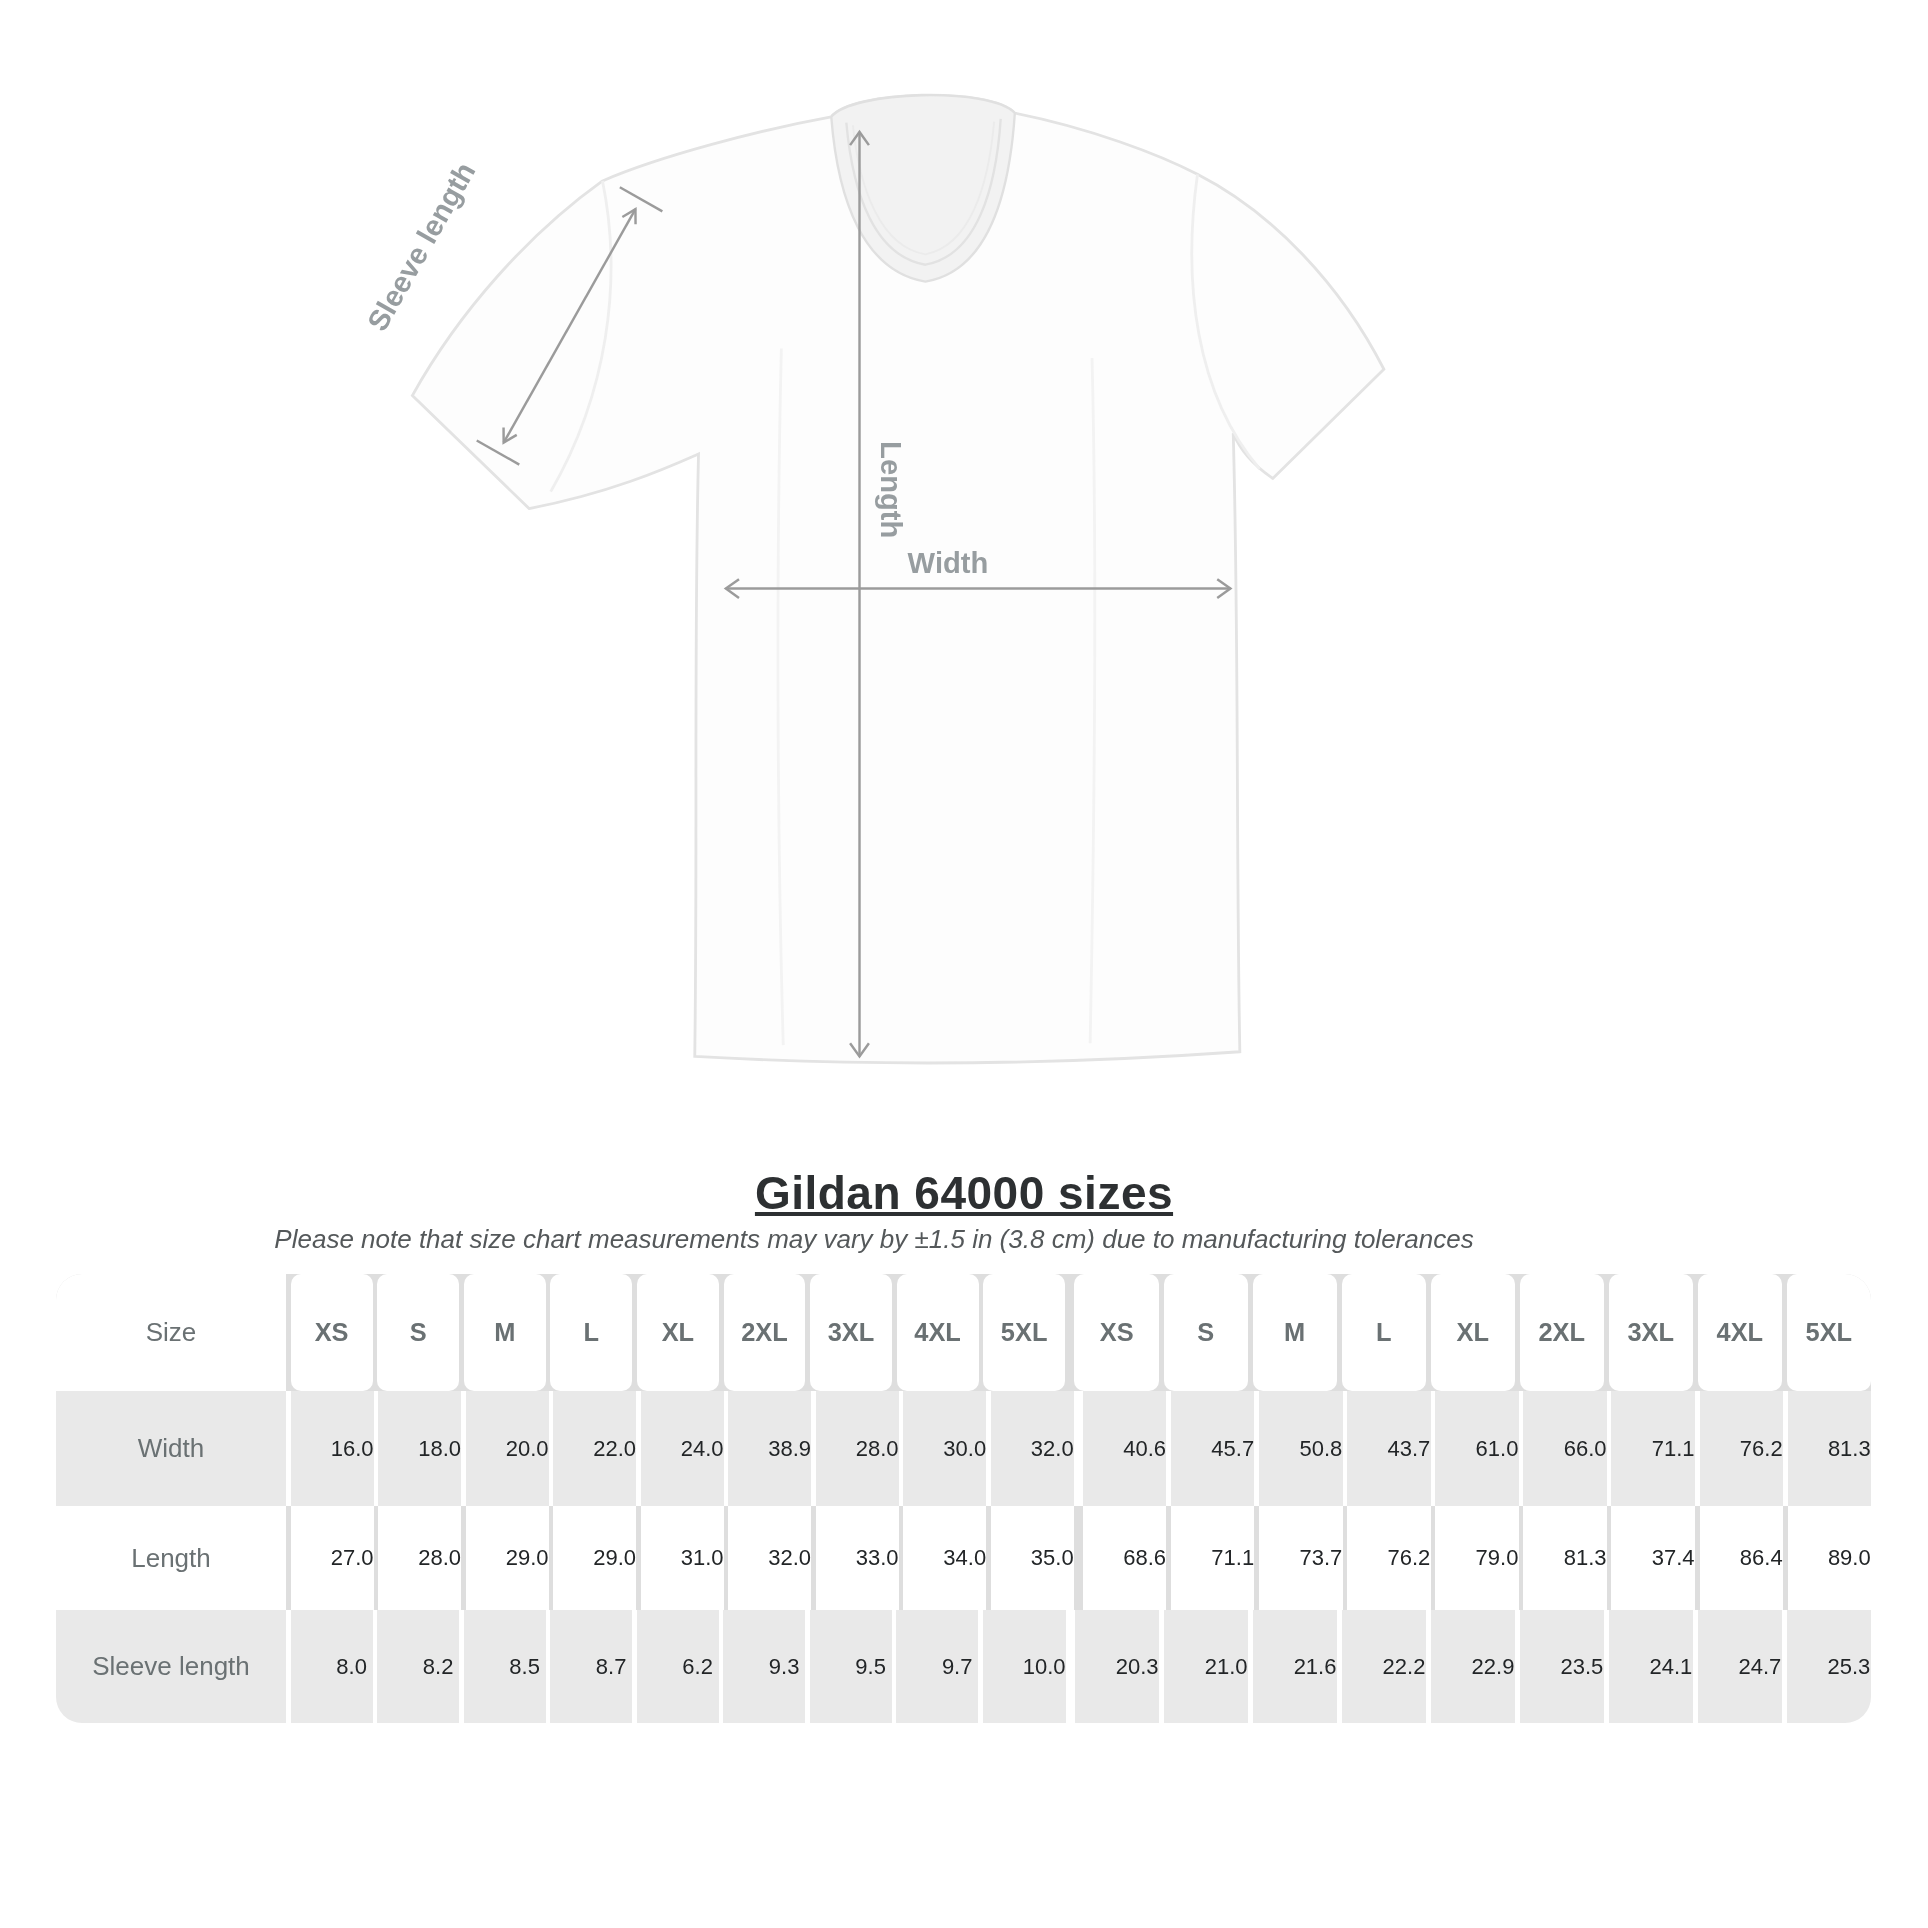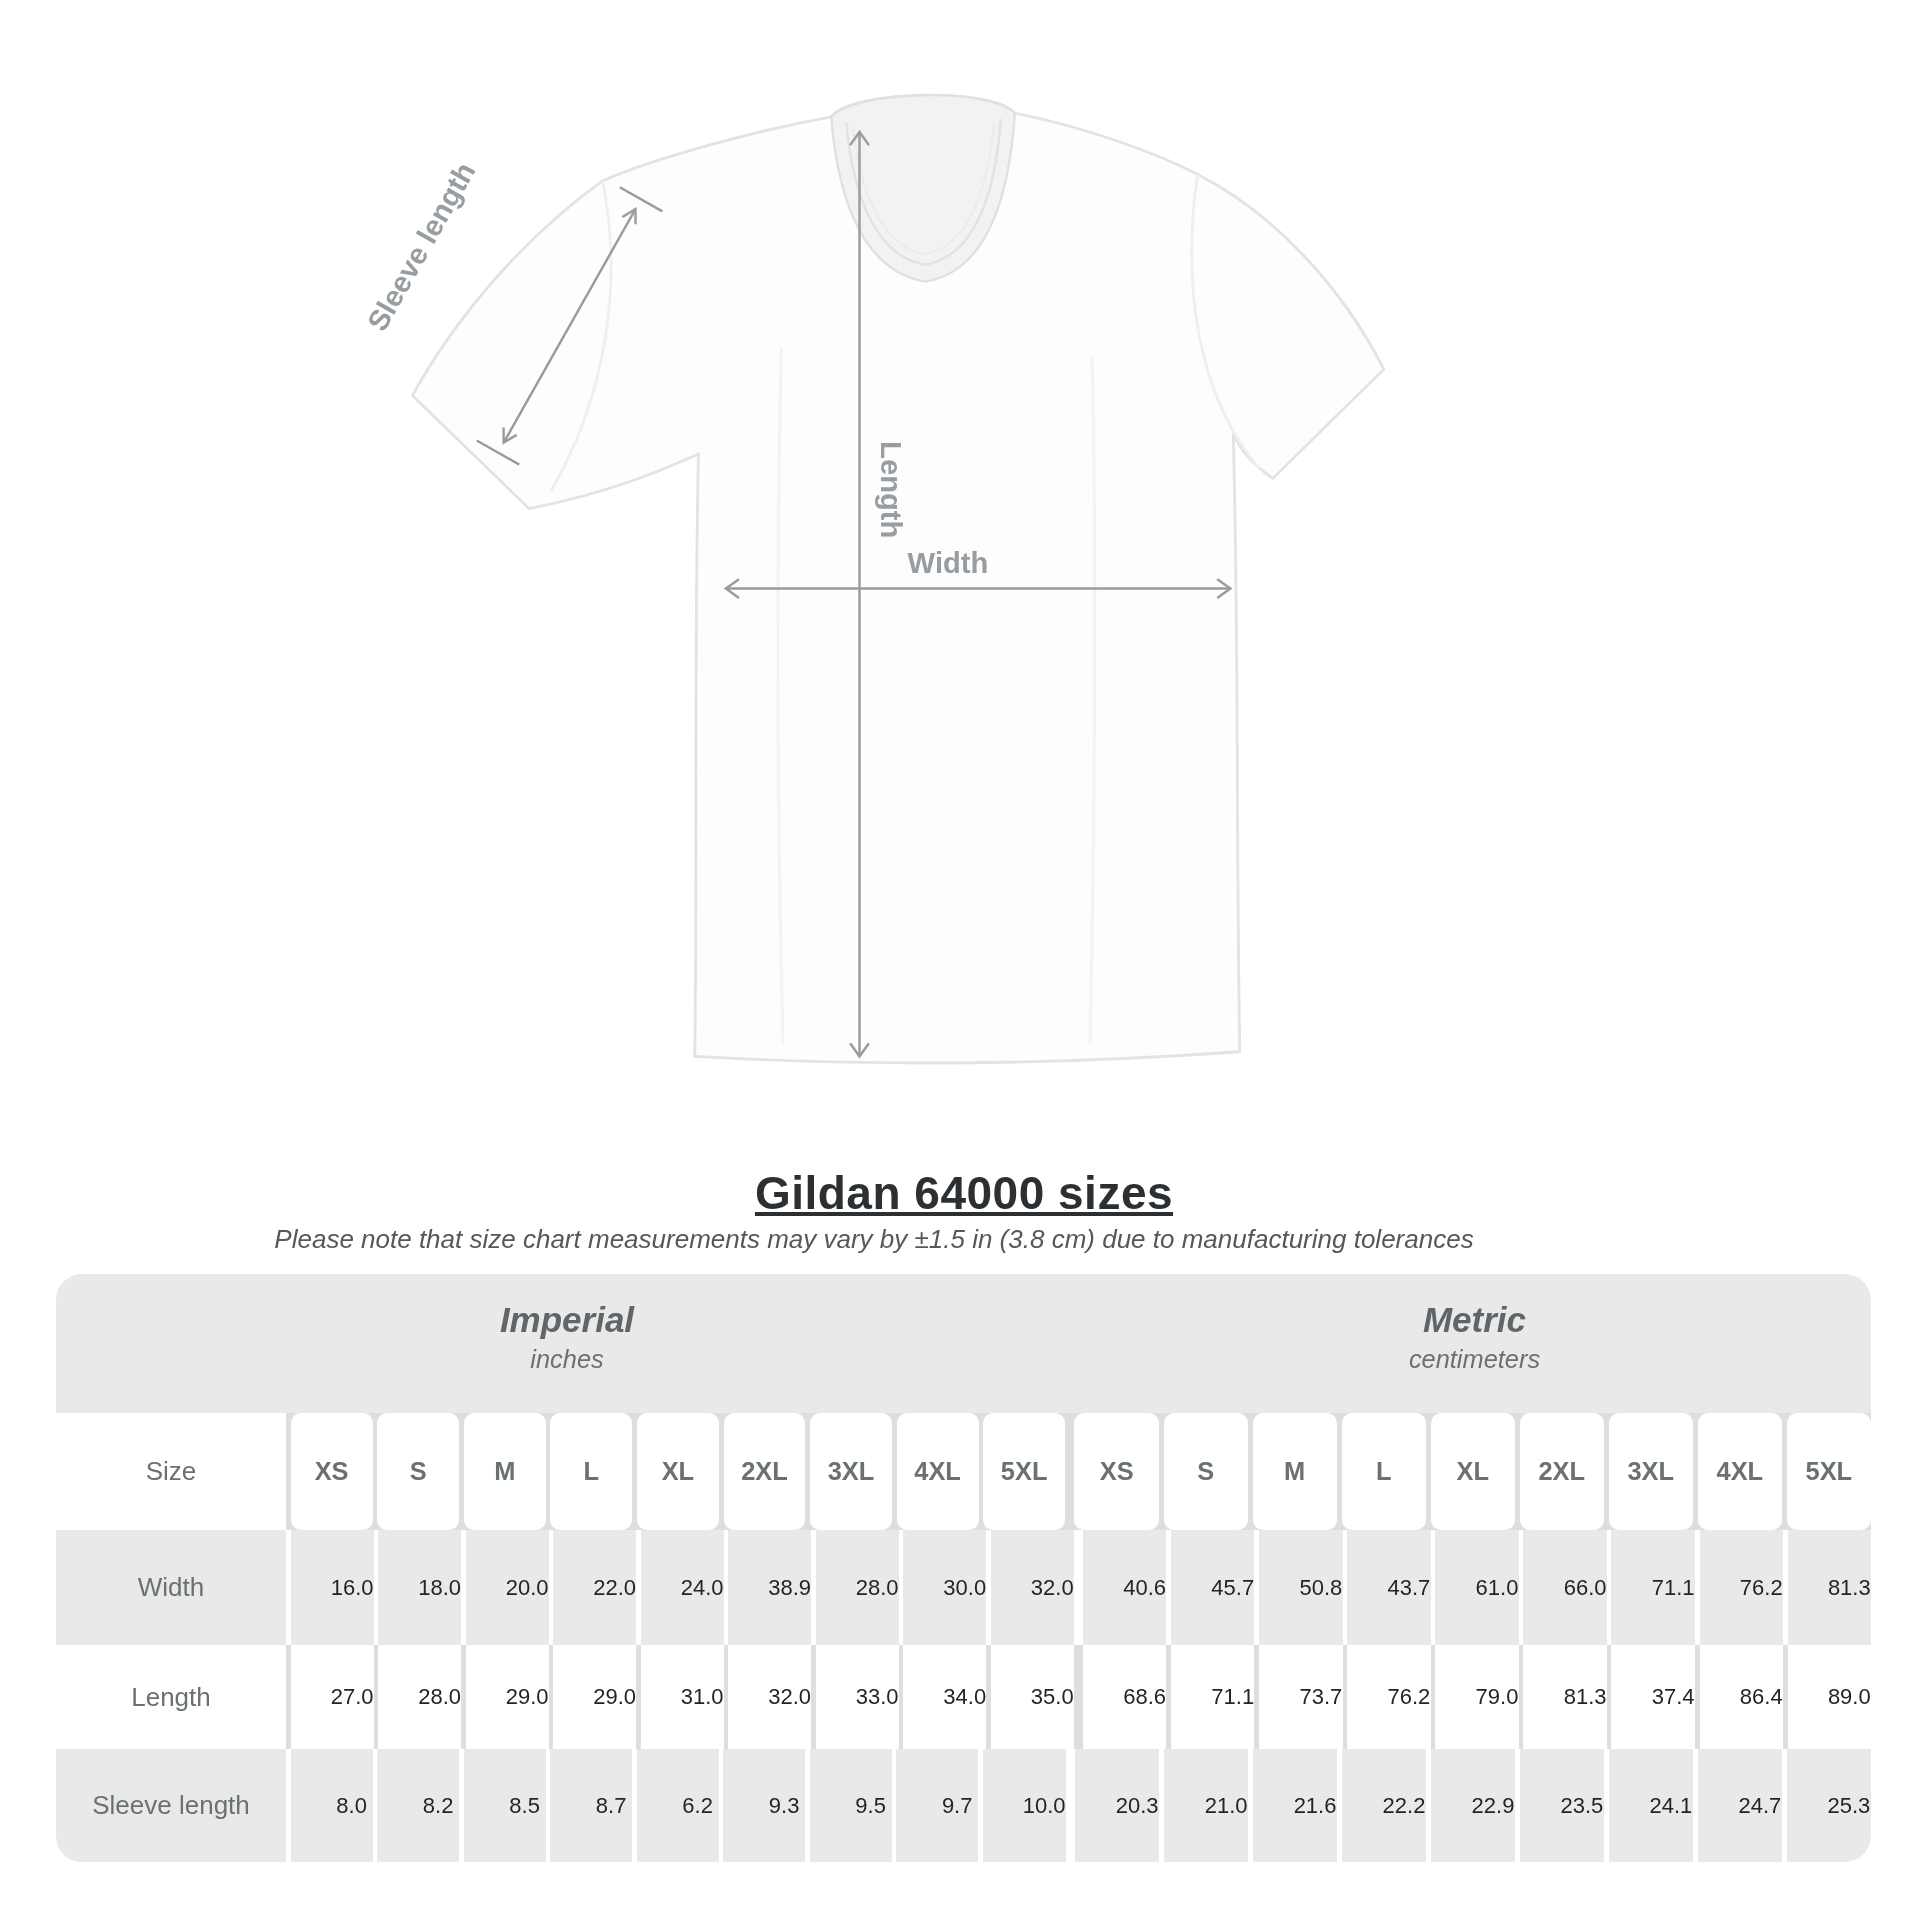--- a/index.html
+++ b/index.html
@@ -117,30 +117,20 @@
       <text x="947" y="531" text-anchor="middle" transform="rotate(90 947 520)">Length</text>
       <text x="1007" y="608" text-anchor="middle">Width</text>
     </g>
   </svg>
 
   <div class="page-title">Gildan 64000 sizes</div>
   <div class="page-subtitle">Please note that size chart measurements may vary by ±1.5 in (3.8 cm) due to manufacturing tolerances</div>
 
   <div class="size-table">
 
-    <div class="band">
-      <div class="half imperial">
-        <div class="sec-name">Imperial</div>
-        <div class="sec-unit">inches</div>
-      </div>
-      <div class="half metric">
-        <div class="sec-name">Metric</div>
-        <div class="sec-unit">centimeters</div>
-      </div>
-    </div>
 
     <div class="row r-white sizes">
       <div class="cell lab">Size</div>
       <div class="cell szh">XS</div>
       <div class="cell szh">S</div>
       <div class="cell szh">M</div>
       <div class="cell szh">L</div>
       <div class="cell szh">XL</div>
       <div class="cell szh">2XL</div>
       <div class="cell szh">3XL</div>

